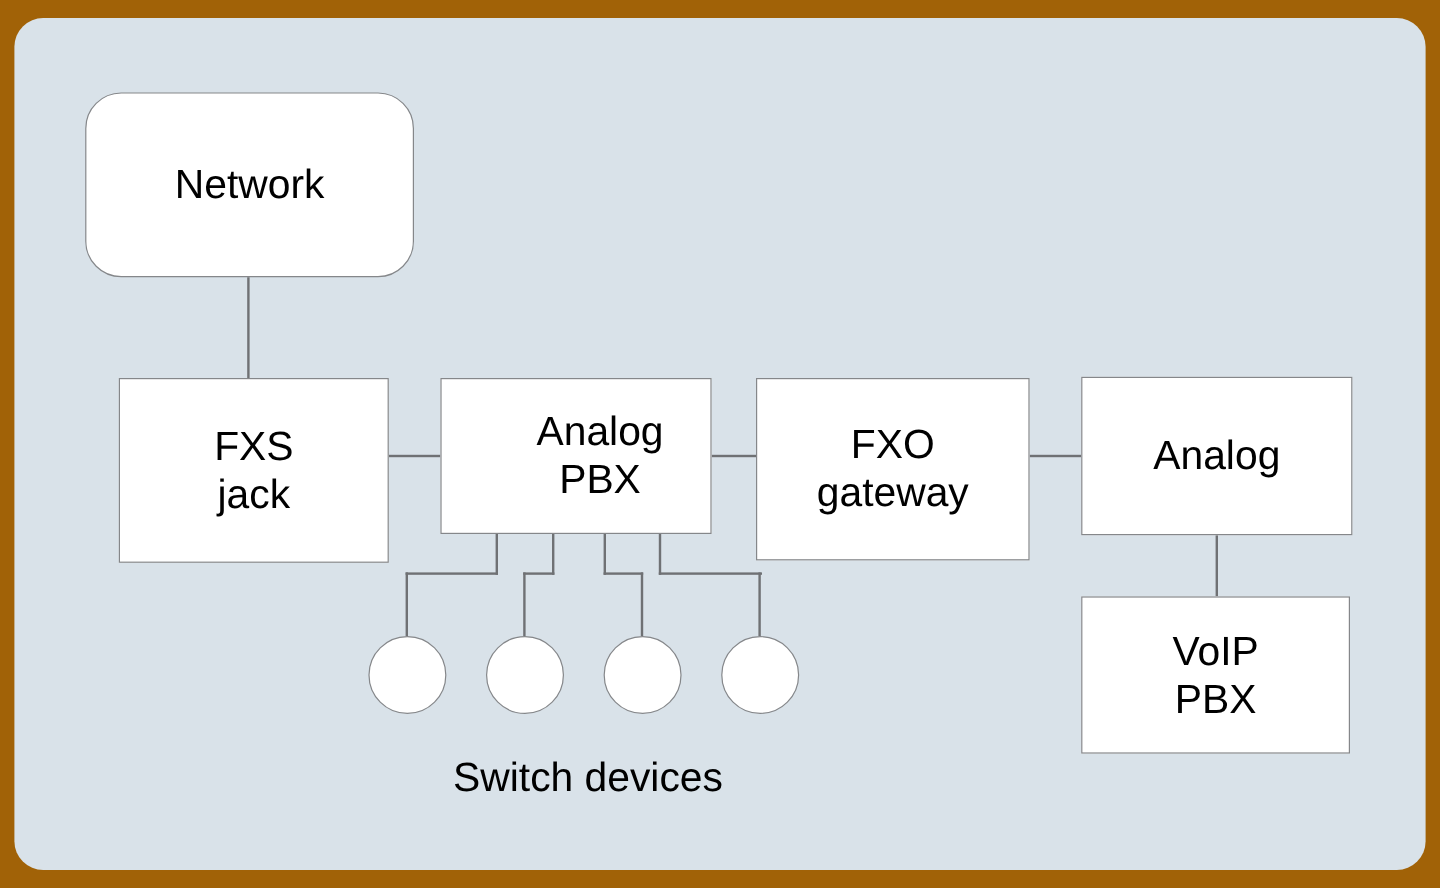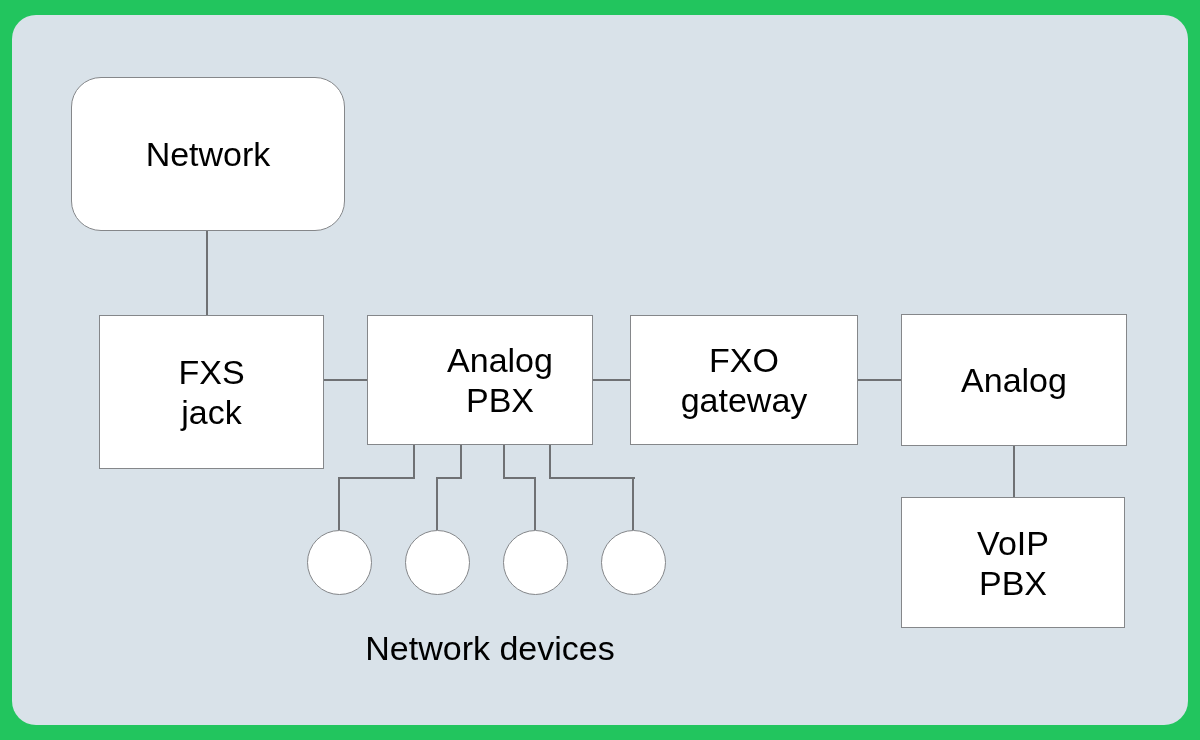--- a/index.html
+++ b/index.html
@@ -1,20 +1,20 @@
 <!DOCTYPE html>
 <html><head>
 <meta charset="utf-8">
 <style>
   html, body { margin: 0; padding: 0; background: #ffffff; }
   .canvas {
     position: relative;
     width: 1200px;
     height: 740px;
-    background: #22c55e;
+    background: #a16207;
     font-family: "Liberation Sans", "DejaVu Sans", sans-serif;
     overflow: hidden;
   }
   .panel {
     position: absolute;
     left: 12px;
     top: 15px;
     width: 1176px;
     height: 710px;
     background: #d9e2e9;
@@ -95,33 +95,33 @@
   <div class="node" style="left:99px; top:315px; width:225px; height:154px;">
     <span>FXS
 jack</span>
   </div>
 
   <div class="node" style="left:367px; top:315px; width:226px; height:130px;padding-left:40px;">
     <span>Analog
 PBX</span>
   </div>
 
-  <div class="node" style="left:630px; top:315px; width:228px; height:130px;">
+  <div class="node" style="left:630px; top:315px; width:228px; height:152px;">
     <span>FXO
 gateway</span>
   </div>
 
   <div class="node" style="left:901px; top:314px; width:226px; height:132px;">
     <span>Analog</span>
   </div>
 
   <div class="node" style="left:901px; top:497px; width:224px; height:131px;">
     <span>VoIP
 PBX</span>
   </div>
 
   <div class="device-circle" style="left:307px; top:530px;"></div>
   <div class="device-circle" style="left:405px; top:530px;"></div>
   <div class="device-circle" style="left:503px; top:530px;"></div>
   <div class="device-circle" style="left:601px; top:530px;"></div>
 
-  <div class="caption">Network devices</div>
+  <div class="caption">Switch devices</div>
 </div>
 
 </body></html>

